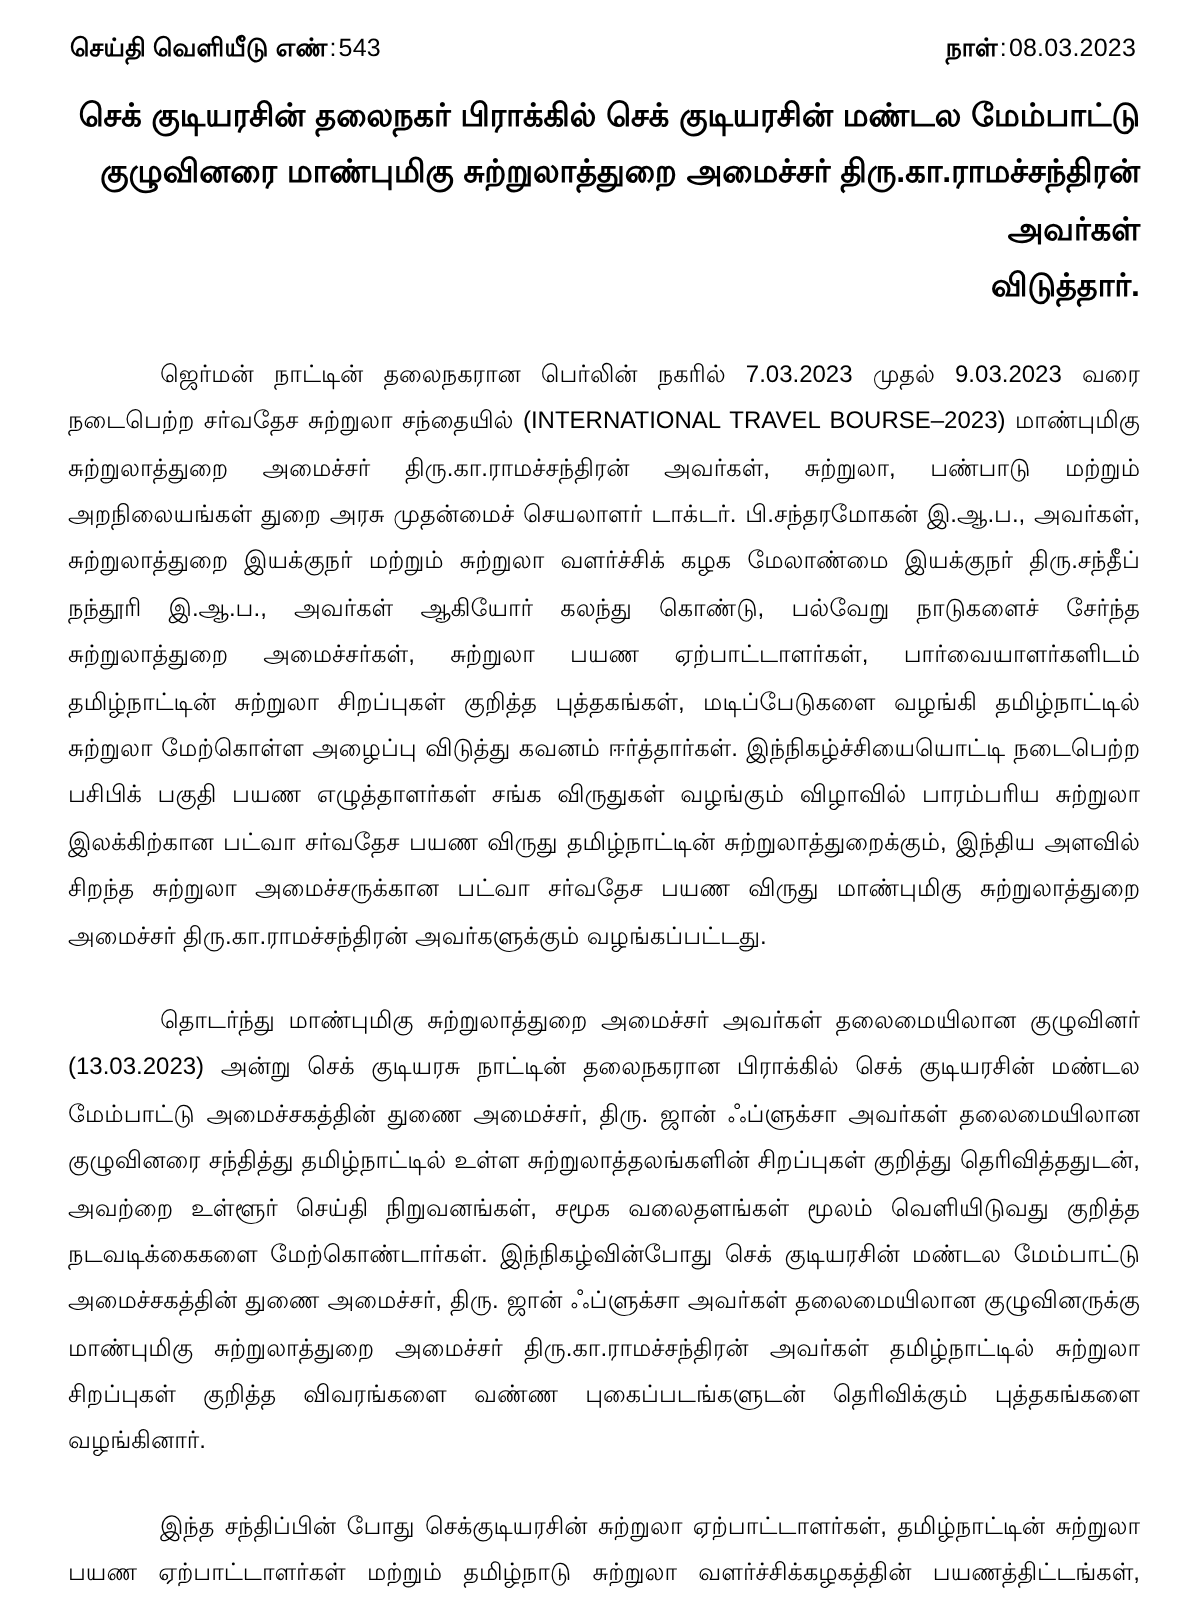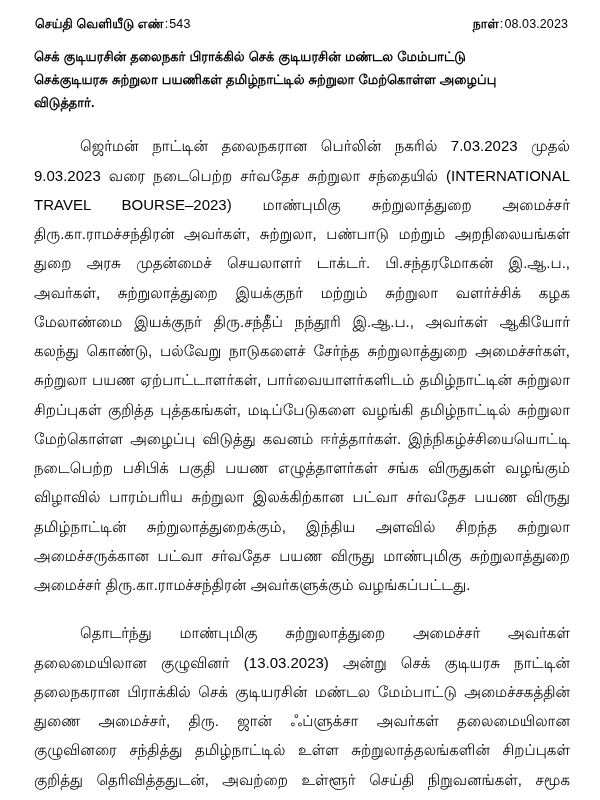--- a/index.html
+++ b/index.html
@@ -37,40 +37,40 @@
     font-size: 12.5px;
     font-weight: bold;
     letter-spacing: 0.1px;
     white-space: nowrap;
   }
   .header-field .hdr-sep   { font-weight: normal; padding: 0 1px; }
   .header-field .hdr-value { font-weight: normal; }
 
   
   .title-block {
-    margin: 12px 13px 0 0;
+    margin: 12px 0 0 0;
     padding: 0 30px 0 34px;
     box-sizing: border-box;
-    text-align: left;
+    text-align: right;
     font-weight: bold;
-    font-size: 13px;
+    font-size: 16px;
     line-height: 1.78;
     word-spacing: 0.5px;
   }
   .title-block .tline { display: block; }
 
   
   .body-block {
     padding: 0 30px 0 34px;
     box-sizing: border-box;
   }
   .para {
     text-align: justify;
     text-align-last: left;
-    font-size: 15px;
+    font-size: 12px;
     line-height: 1.95;
     margin: 0;
     word-spacing: 0.3px;
   }
   .para.p1 { margin-top: 17px; }
   .para.p2 { margin-top: 19px; }
   .para.p3 { margin-top: 19px; }
   .para .indent { display: inline-block; width: 46px; }
 </style>
 </head>
@@ -82,21 +82,21 @@
     <div class="header-field">
       <span>செய்தி வெளியீடு எண்</span><span class="hdr-sep">:</span><span class="hdr-value">543</span>
     </div>
     <div class="header-field">
       <span>நாள்</span><span class="hdr-sep">:</span><span class="hdr-value">08.03.2023</span>
     </div>
   </div>
 
   <div class="title-block">
     <span class="tline">செக் குடியரசின் தலைநகர் பிராக்கில் செக் குடியரசின் மண்டல மேம்பாட்டு</span>
-    <span class="tline">செக்குடியரசு சுற்றுலா பயணிகள் தமிழ்நாட்டில் சுற்றுலா மேற்கொள்ள அழைப்பு</span>
+    <span class="tline">குழுவினரை மாண்புமிகு சுற்றுலாத்துறை அமைச்சர் திரு.கா.ராமச்சந்திரன் அவர்கள்</span>
     <span class="tline">விடுத்தார்.</span>
   </div>
 
   <div class="body-block">
     <p class="para p1"><span class="indent"></span><span>ஜெர்மன் நாட்டின் தலைநகரான பெர்லின் நகரில் 7.03.2023 முதல் 9.03.2023 வரை நடைபெற்ற சர்வதேச சுற்றுலா சந்தையில் (INTERNATIONAL TRAVEL BOURSE–2023) மாண்புமிகு சுற்றுலாத்துறை அமைச்சர் திரு.கா.ராமச்சந்திரன் அவர்கள், சுற்றுலா, பண்பாடு மற்றும் அறநிலையங்கள் துறை அரசு முதன்மைச் செயலாளர் டாக்டர். பி.சந்தரமோகன் இ.ஆ.ப., அவர்கள், சுற்றுலாத்துறை இயக்குநர் மற்றும் சுற்றுலா வளர்ச்சிக் கழக மேலாண்மை இயக்குநர் திரு.சந்தீப் நந்தூரி இ.ஆ.ப., அவர்கள் ஆகியோர் கலந்து கொண்டு, பல்வேறு நாடுகளைச் சேர்ந்த சுற்றுலாத்துறை அமைச்சர்கள், சுற்றுலா பயண ஏற்பாட்டாளர்கள், பார்வையாளர்களிடம் தமிழ்நாட்டின் சுற்றுலா சிறப்புகள் குறித்த புத்தகங்கள், மடிப்பேடுகளை வழங்கி தமிழ்நாட்டில் சுற்றுலா மேற்கொள்ள அழைப்பு விடுத்து கவனம் ஈர்த்தார்கள்.  இந்நிகழ்ச்சியையொட்டி நடைபெற்ற பசிபிக் பகுதி பயண எழுத்தாளர்கள் சங்க விருதுகள் வழங்கும் விழாவில் பாரம்பரிய சுற்றுலா இலக்கிற்கான பட்வா சர்வதேச பயண விருது தமிழ்நாட்டின் சுற்றுலாத்துறைக்கும், இந்திய அளவில் சிறந்த சுற்றுலா அமைச்சருக்கான பட்வா சர்வதேச பயண விருது மாண்புமிகு சுற்றுலாத்துறை அமைச்சர் திரு.கா.ராமச்சந்திரன் அவர்களுக்கும் வழங்கப்பட்டது.</span></p>
     <p class="para p2"><span class="indent"></span><span>தொடர்ந்து மாண்புமிகு சுற்றுலாத்துறை அமைச்சர் அவர்கள் தலைமையிலான குழுவினர் (13.03.2023) அன்று செக் குடியரசு நாட்டின் தலைநகரான பிராக்கில் செக் குடியரசின் மண்டல மேம்பாட்டு அமைச்சகத்தின் துணை அமைச்சர், திரு. ஜான் ஃப்ளுக்சா அவர்கள் தலைமையிலான குழுவினரை சந்தித்து தமிழ்நாட்டில் உள்ள சுற்றுலாத்தலங்களின் சிறப்புகள் குறித்து தெரிவித்ததுடன், அவற்றை உள்ளூர் செய்தி நிறுவனங்கள், சமூக வலைதளங்கள் மூலம் வெளியிடுவது குறித்த நடவடிக்கைகளை மேற்கொண்டார்கள்.  இந்நிகழ்வின்போது செக் குடியரசின் மண்டல மேம்பாட்டு அமைச்சகத்தின் துணை அமைச்சர், திரு. ஜான் ஃப்ளுக்சா அவர்கள் தலைமையிலான குழுவினருக்கு மாண்புமிகு சுற்றுலாத்துறை அமைச்சர் திரு.கா.ராமச்சந்திரன் அவர்கள் தமிழ்நாட்டில் சுற்றுலா சிறப்புகள் குறித்த விவரங்களை வண்ண புகைப்படங்களுடன் தெரிவிக்கும் புத்தகங்களை வழங்கினார்.</span></p>
     <p class="para p3"><span class="indent"></span><span>இந்த சந்திப்பின் போது செக்குடியரசின் சுற்றுலா ஏற்பாட்டாளர்கள், தமிழ்நாட்டின் சுற்றுலா பயண ஏற்பாட்டாளர்கள் மற்றும் தமிழ்நாடு சுற்றுலா வளர்ச்சிக்கழகத்தின் பயணத்திட்டங்கள், ஓட்டல் தமிழ்நாடு விடுதிகள் பயன்பாட்டில் வணிகரீதியாக இணைந்து செயல்படுதல், சுற்றுலா பயணிகளின் தேவைக்கேற்ப சுற்றுலா திட்டங்களை வகுப்பது, விழாக்கள் மற்றும் சுற்றுலா பொருட்காட்சிகளில் கலந்து கொள்வது குறித்தும் கலந்துரையாடினார்கள்.</span></p>
   </div>
 
 </div>

